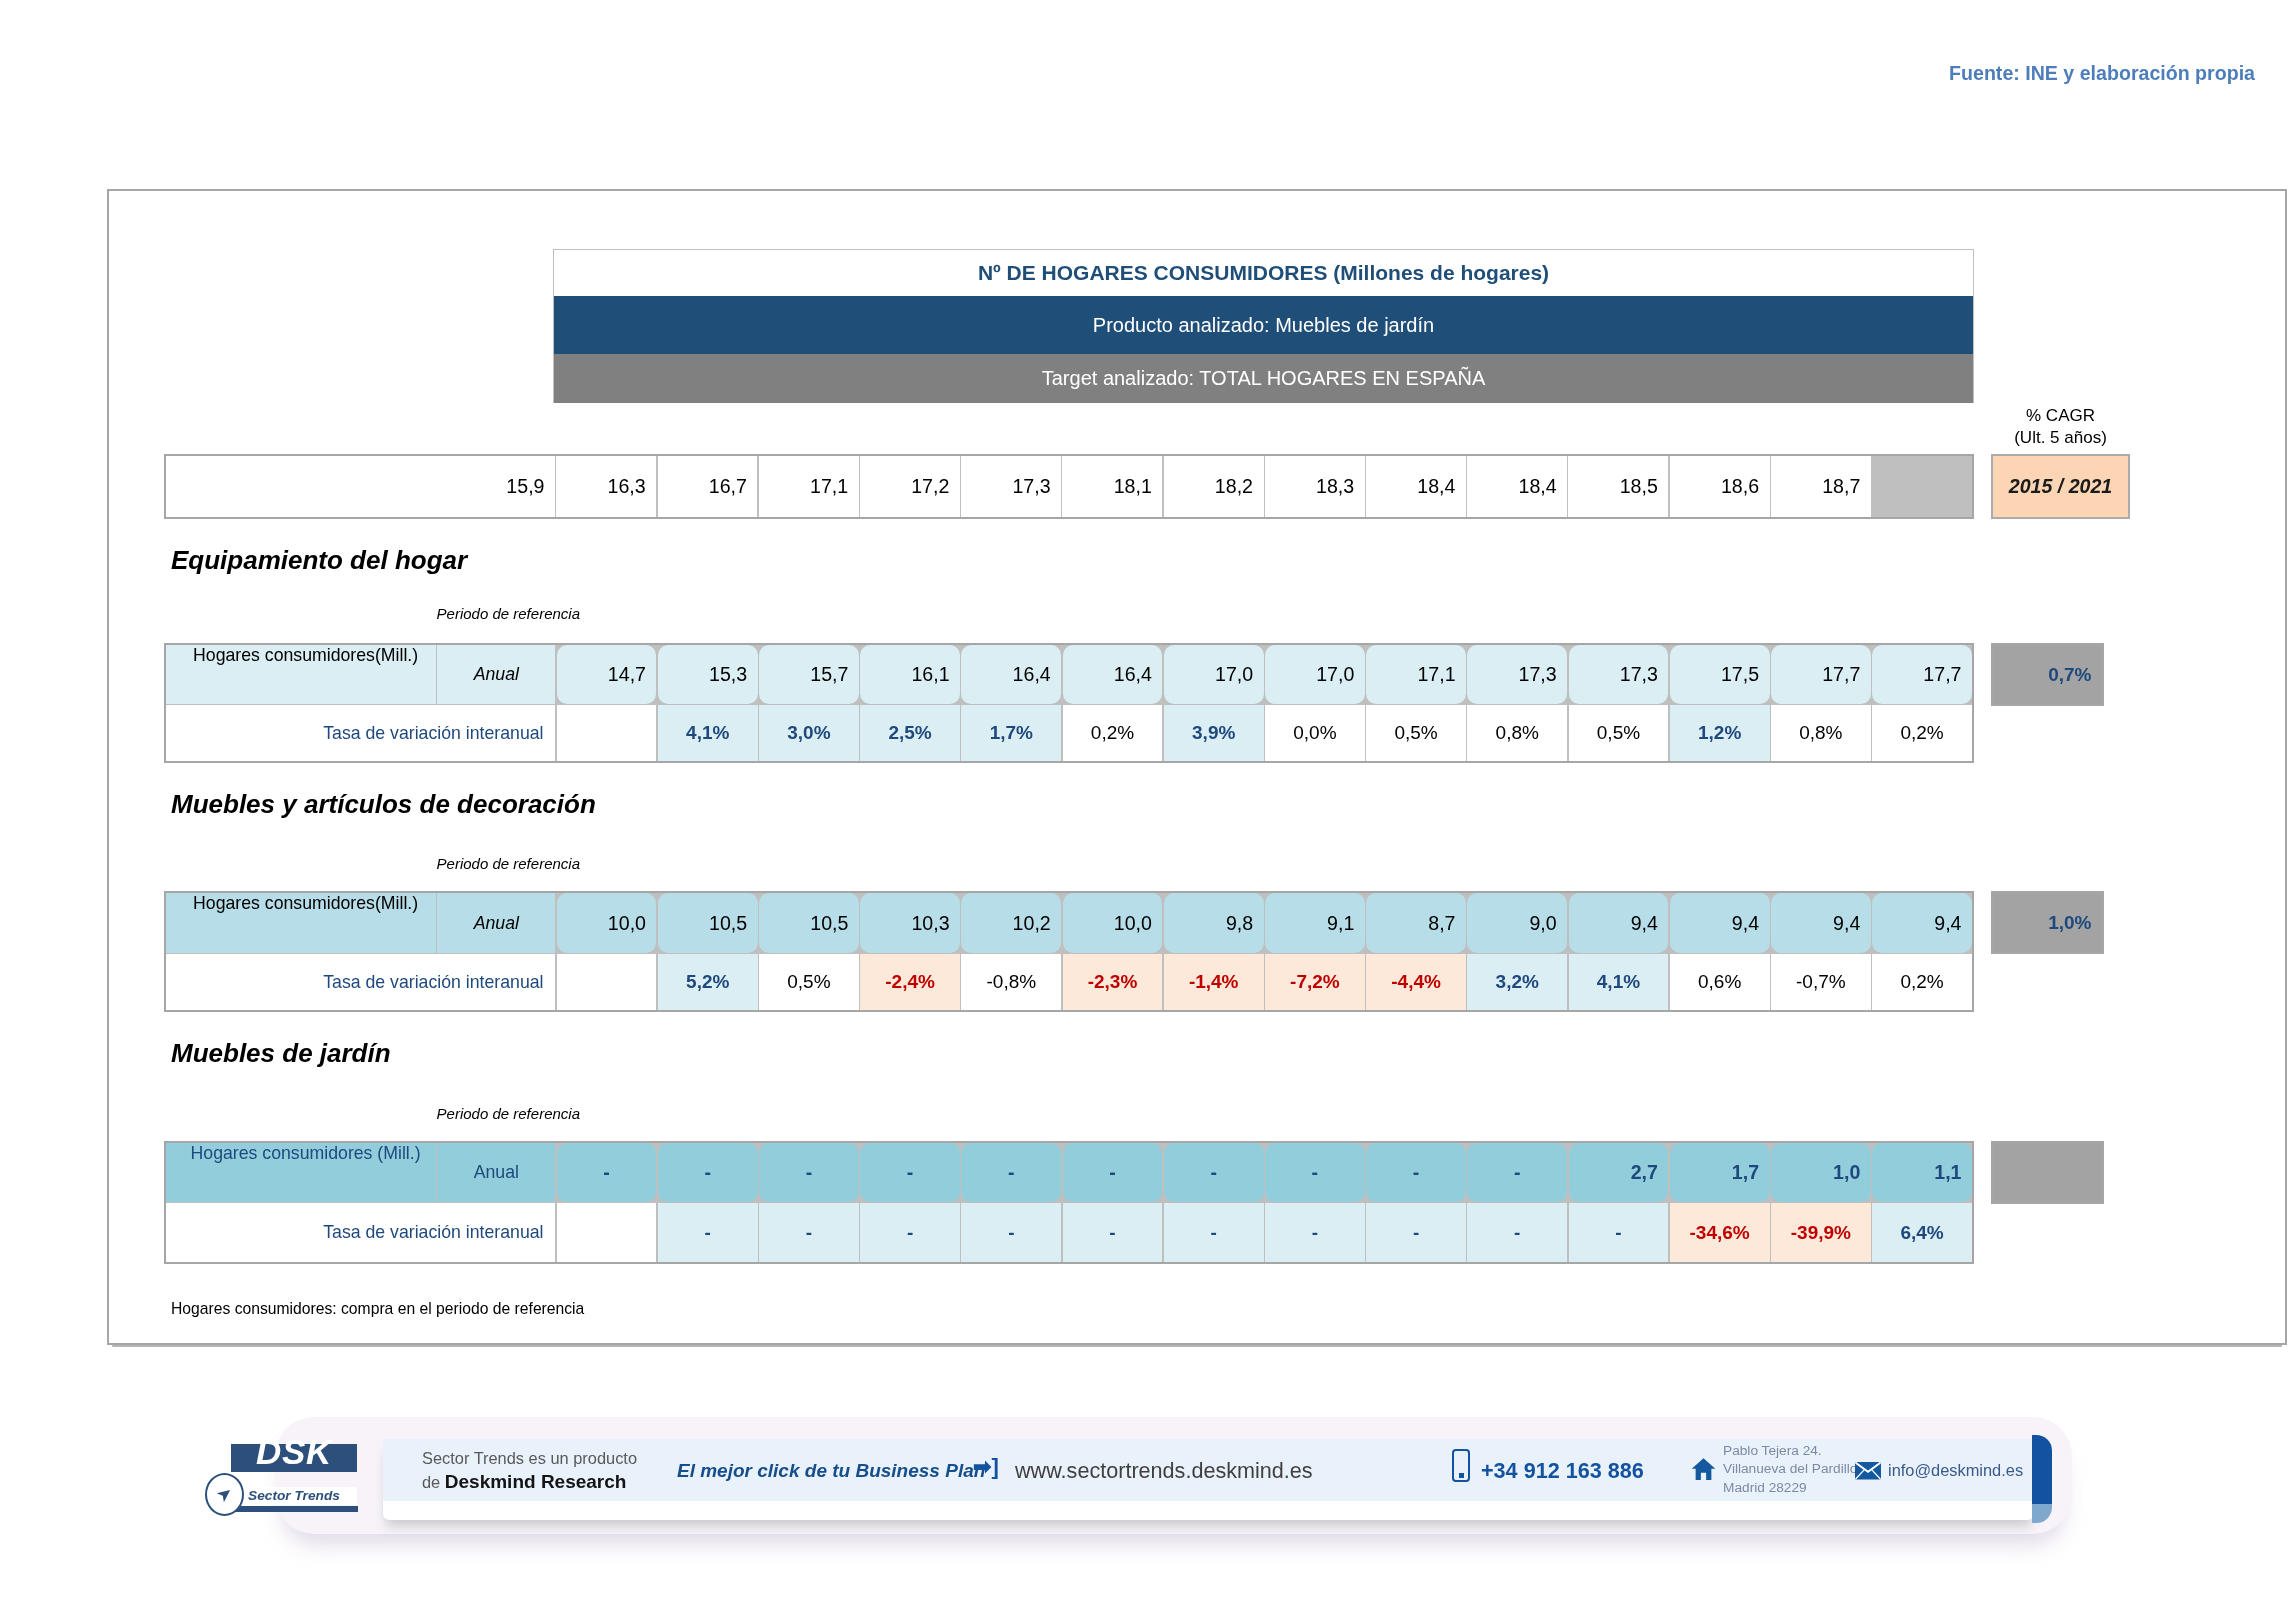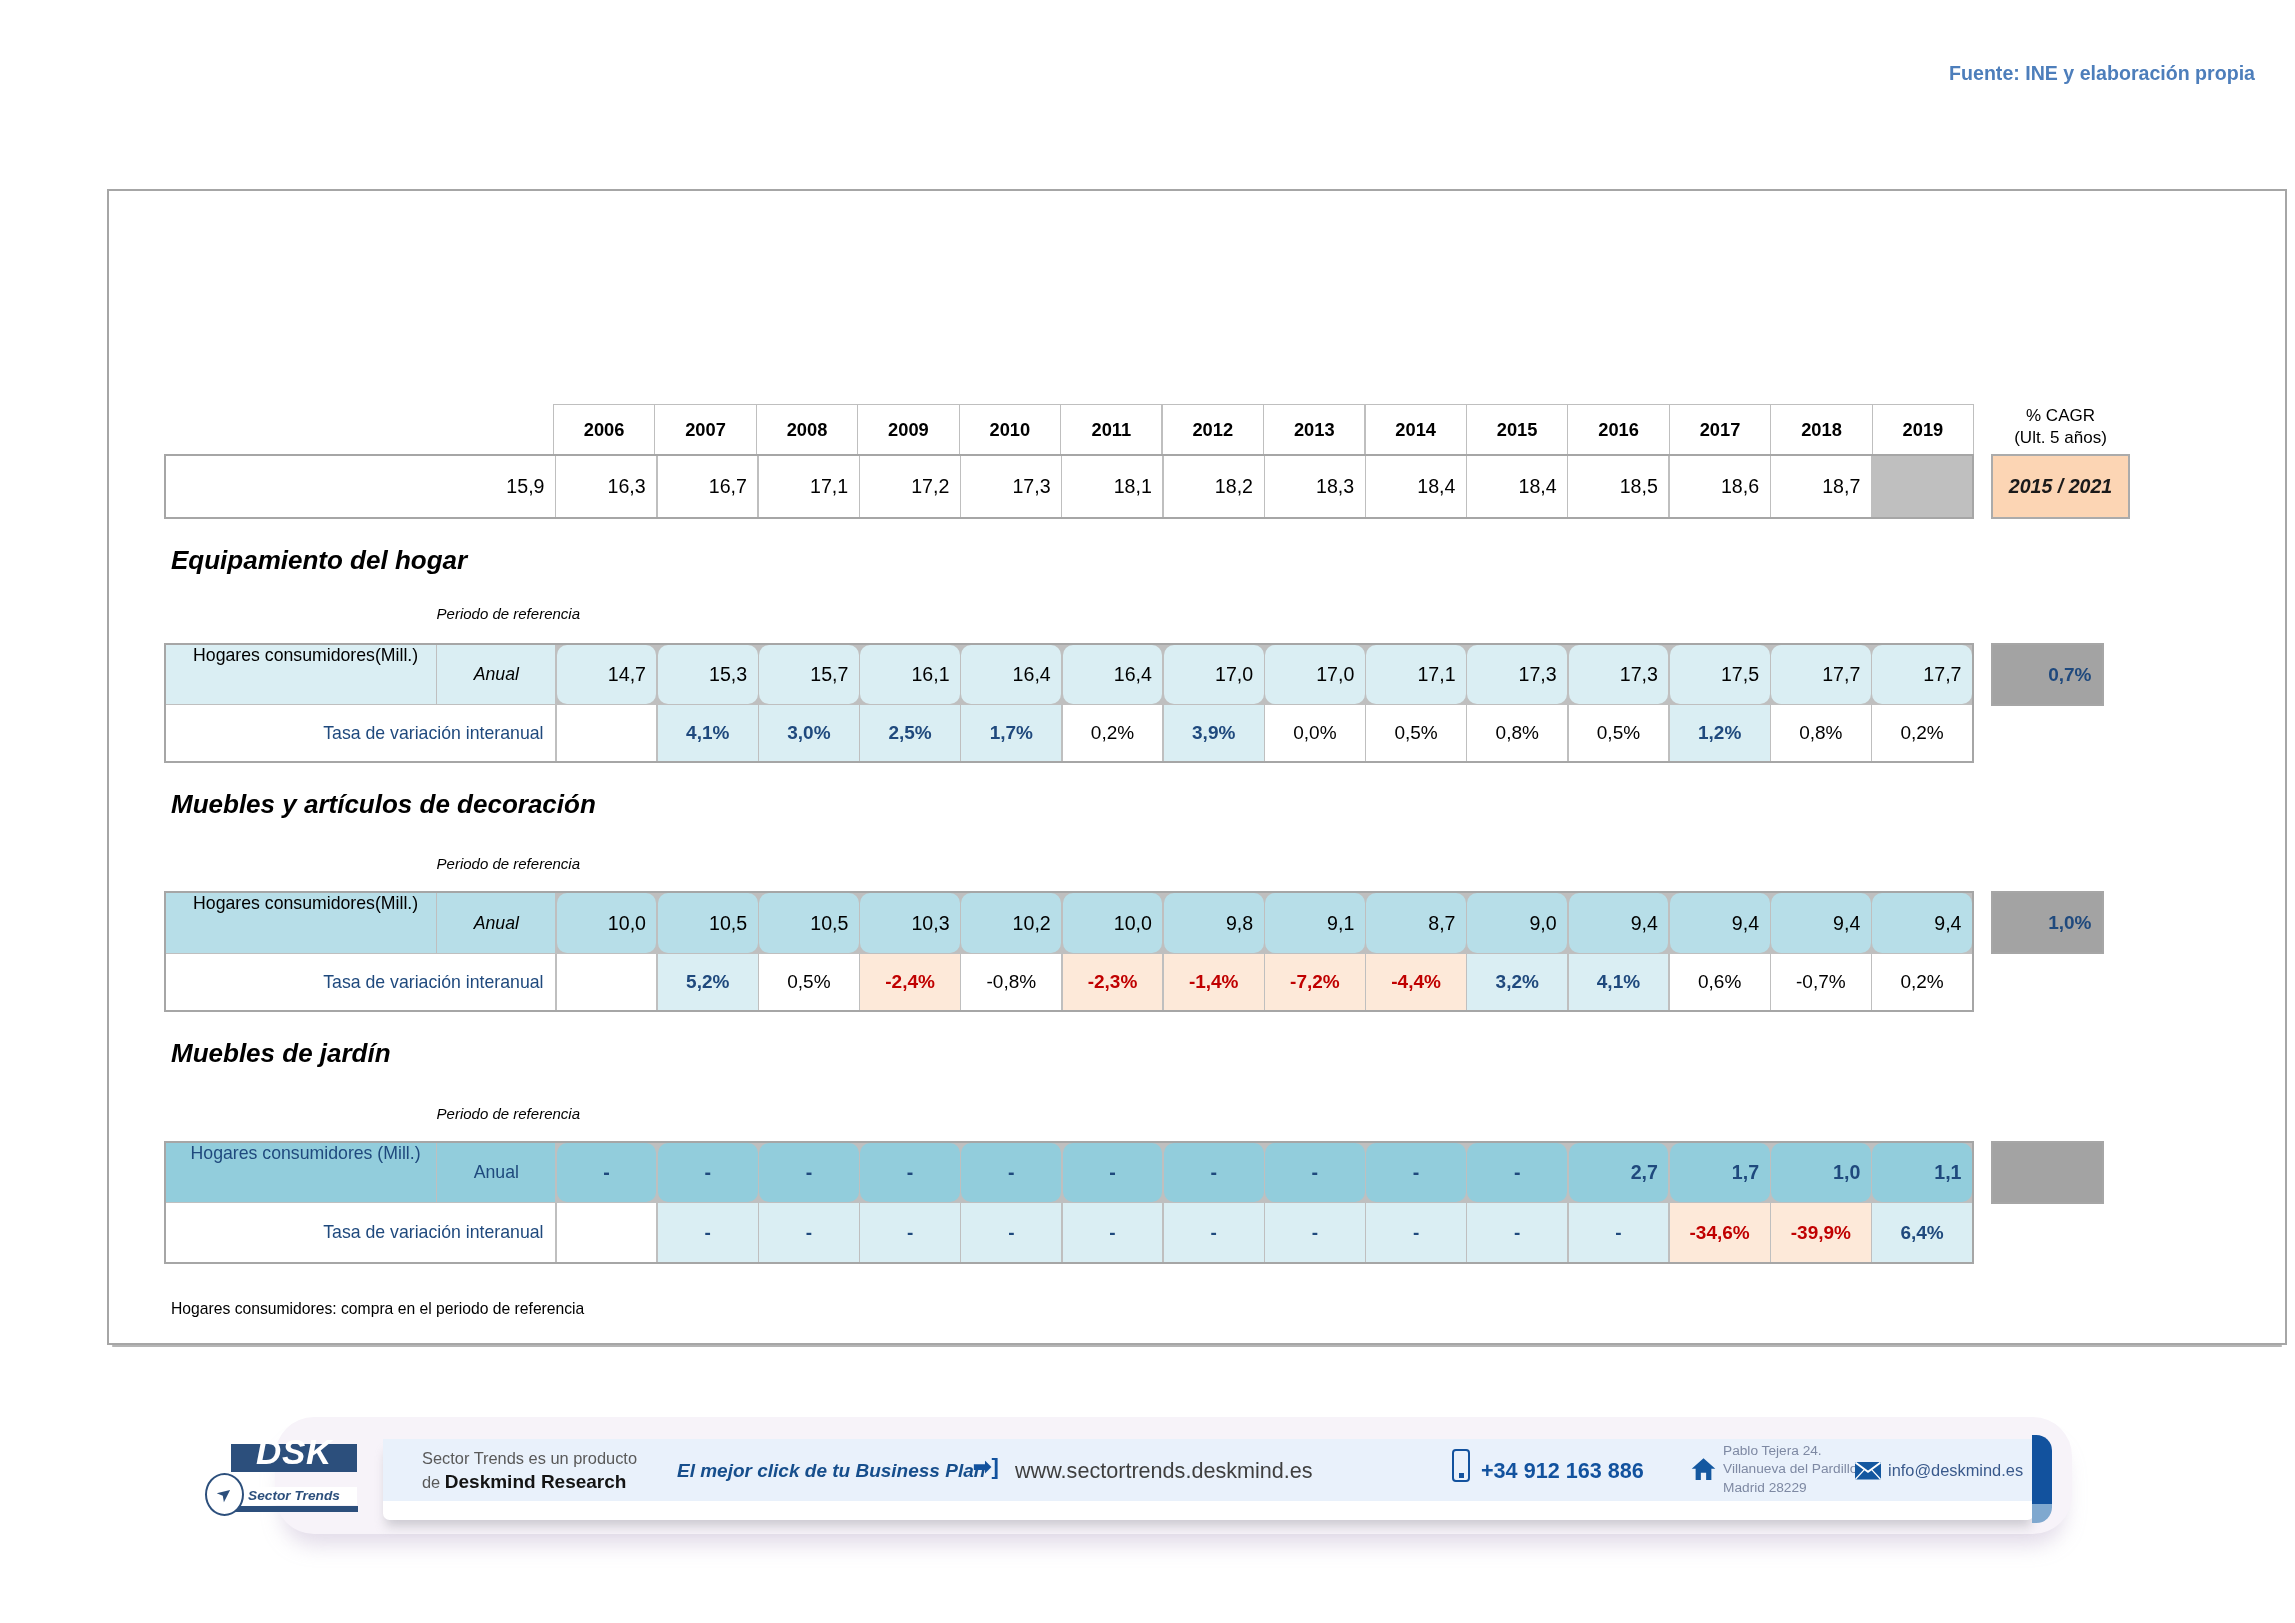--- a/index.html
+++ b/index.html
@@ -126,37 +126,26 @@
 </style>
 </head>
 <body>
 
 <div class="page">
 
   <div class="fuente">Fuente: INE y elaboración propia</div>
 
   <div class="frame"></div>
 
-
-  <div class="years">
-      <div class="c">2006</div>
-      <div class="c">2007</div>
-      <div class="c">2008</div>
-      <div class="c">2009</div>
-      <div class="c">2010</div>
-      <div class="c">2011</div>
-      <div class="c">2012</div>
-      <div class="c">2013</div>
-      <div class="c">2014</div>
-      <div class="c">2015</div>
-      <div class="c">2016</div>
-      <div class="c">2017</div>
-      <div class="c">2018</div>
-      <div class="c">2019</div>
-    </div>
+  <div class="hA">
+    <div class="hTitle">Nº DE HOGARES CONSUMIDORES (Millones de hogares)</div>
+    <div class="hProd">Producto analizado: Muebles de jardín</div>
+    <div class="hTarg">Target analizado: TOTAL HOGARES EN ESPAÑA</div>
+  </div>
+
 
   <div class="cagr-head">
     <div>% CAGR</div>
     <div>(Ult. 5 años)</div>
   </div>
   <div class="cagr-range">2015 / 2021</div>
 
   <div class="total">
   <div class="c">15,9</div>
       <div class="c">16,3</div>

